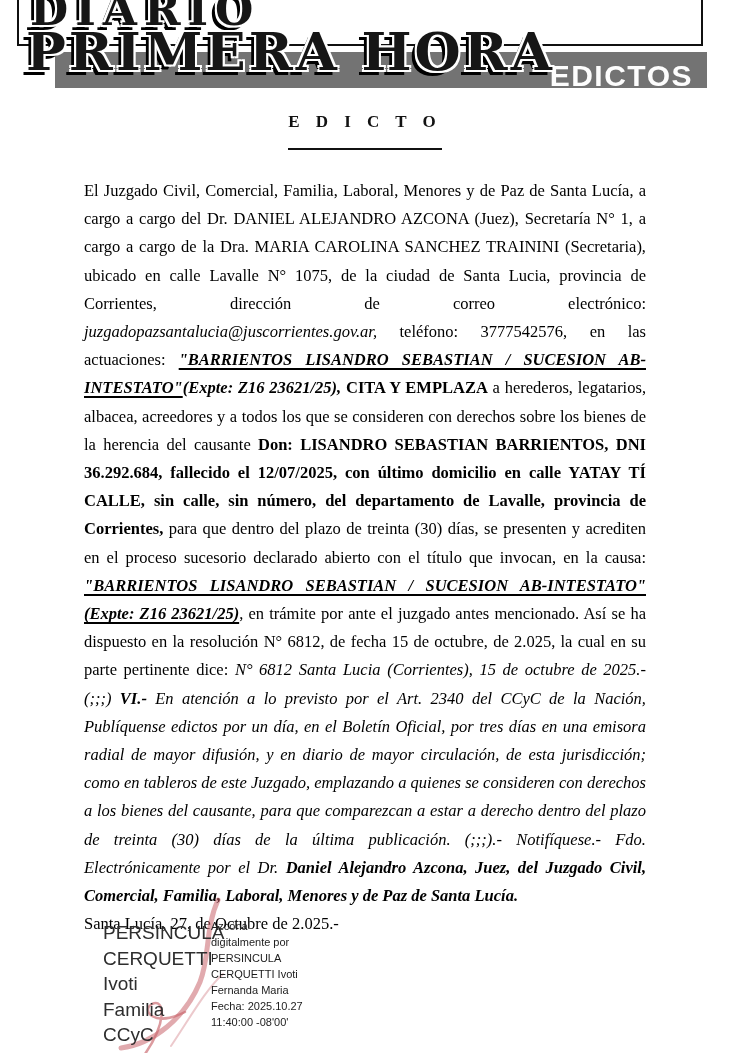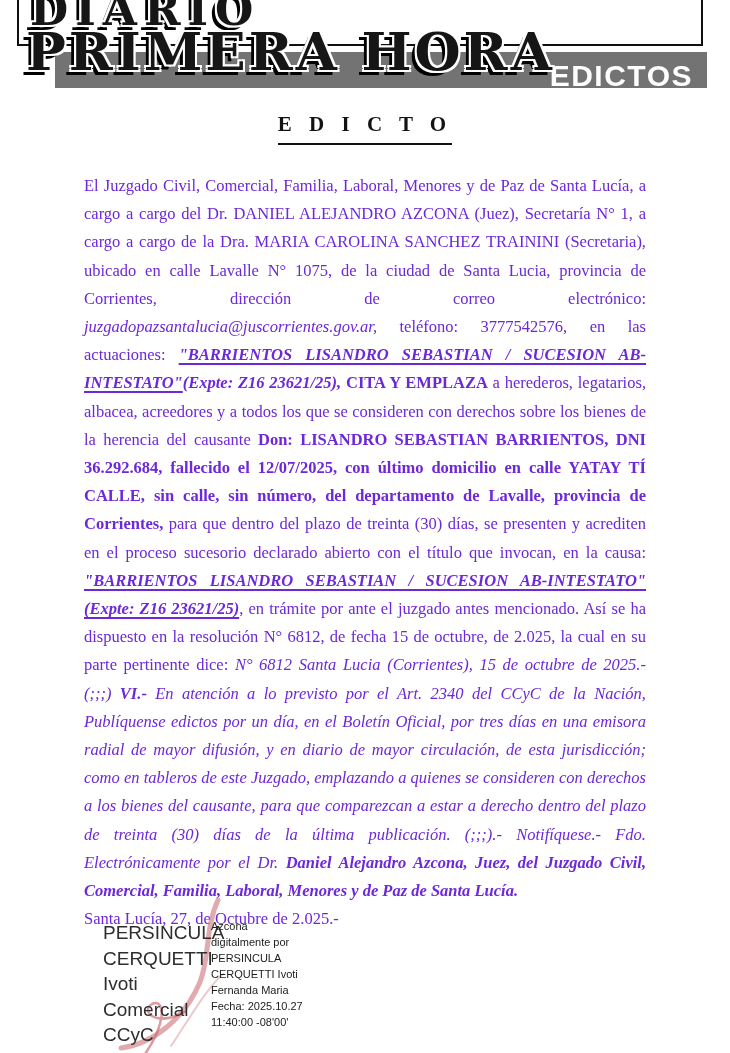--- a/index.html
+++ b/index.html
@@ -44,30 +44,30 @@
       -5px 5px 0 #000;
   }
   .diario-word{left:30px;top:-16px;font-size:44px;letter-spacing:7px;}
   .primera-word{left:26px;top:20px;font-size:53px;letter-spacing:3px;}
   
   .edicto-title{
     text-align:center;margin-top:20px;
   }
   .edicto-title span{
     display:inline-block;
-    font-weight:bold;font-size:21px;letter-spacing:6px;
-    border-bottom:2.5px solid #111;padding-bottom:6px;
+    font-weight:bold;font-size:17px;letter-spacing:6px;
+    border-bottom:2.5px solid #111;padding-bottom:16px;
   }
   
   .edicto-body{
     margin:27px 84px 0 84px;
     width:562px;
     font-size:16.5px;line-height:28.2px;
     text-align:justify;
-    color:#6d28d9;
+    color:#000000;
   }
   .edicto-body .b{font-weight:bold;}
   .edicto-body .i{font-style:italic;}
   .edicto-body .u{text-decoration:underline;text-underline-offset:3px;text-decoration-thickness:1.5px;}
   
   .signature-block{
     position:absolute;left:103px;top:912px;width:260px;height:140px;
     font-family:"Liberation Sans", sans-serif;
   }
   .sig-flourish{position:absolute;left:8px;top:-16px;z-index:0;}
@@ -105,21 +105,21 @@
     <svg class="sig-flourish" width="135" height="162" viewBox="0 0 135 162">
       <path d="M 10 152 C 42 148, 74 122, 89 86 C 99 61, 94 32, 107 4" fill="none" stroke="rgba(201,101,108,0.55)" stroke-width="5" stroke-linecap="round"></path>
       <path d="M 34 158 C 56 126, 54 102, 41 108 C 30 114, 42 132, 74 116" fill="none" stroke="rgba(201,101,108,0.65)" stroke-width="2.5" stroke-linecap="round"></path>
       <path d="M 60 150 C 80 120, 96 92, 112 78" fill="none" stroke="rgba(201,101,108,0.35)" stroke-width="2" stroke-linecap="round"></path>
     </svg>
     <div class="sig-cols">
       <div class="sig-name">
           <div>PERSINCULA</div>
           <div>CERQUETTI</div>
           <div>Ivoti</div>
-          <div>Comercial</div>
+          <div>Familia</div>
           <div>CCyC</div>
         </div>
       <div class="sig-details">
           <div>Azcona</div>
           <div>digitalmente por</div>
           <div>PERSINCULA</div>
           <div>CERQUETTI Ivoti</div>
           <div>Fernanda Maria</div>
           <div>Fecha: 2025.10.27</div>
           <div>11:40:00 -08'00'</div>

